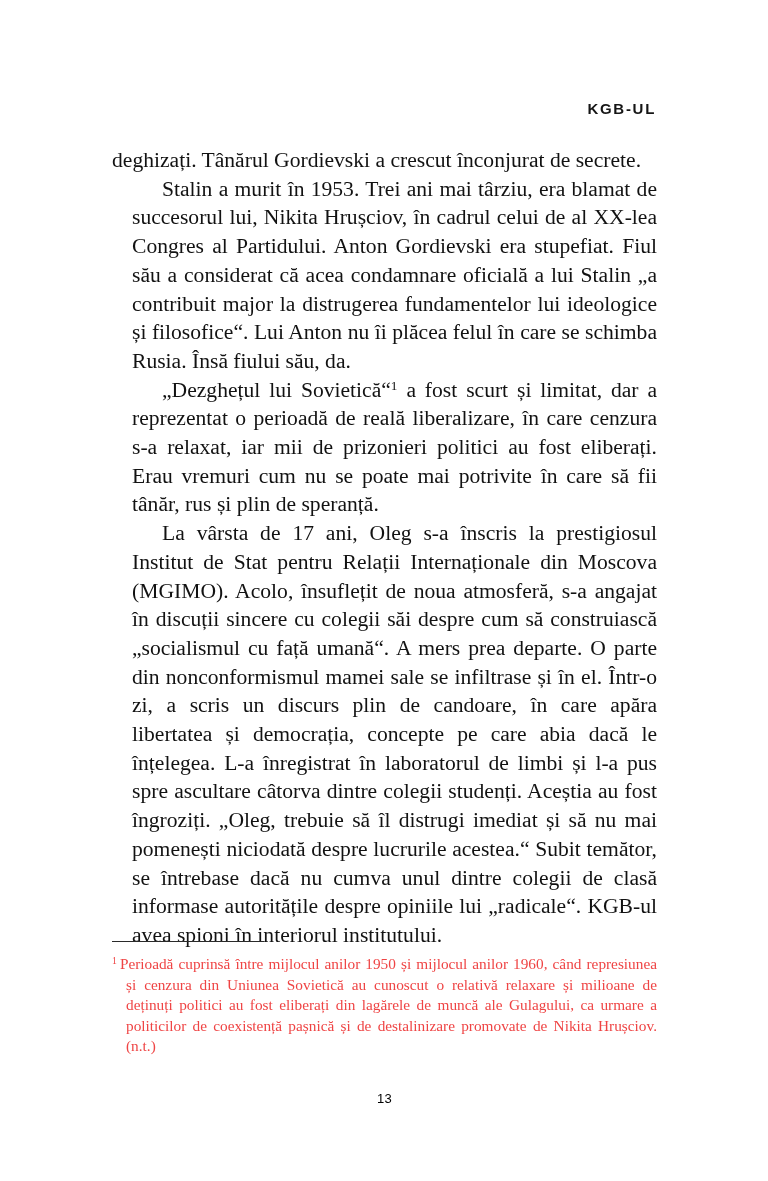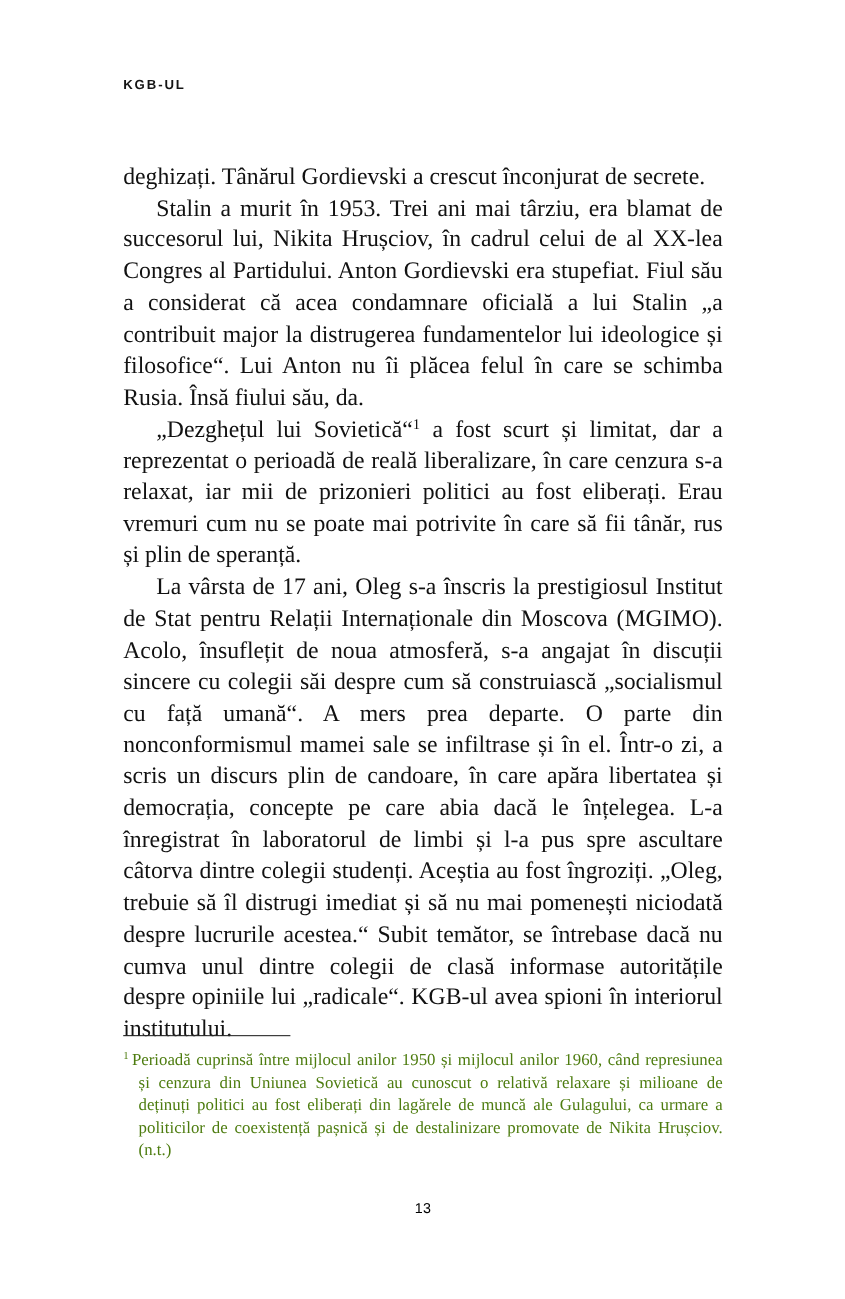--- a/index.html
+++ b/index.html
@@ -21,25 +21,25 @@
     inset: 0;
     width: 768px;
     height: 1181px;
     box-sizing: border-box;
   }
 
   
   .running-head {
     position: absolute;
     left: 112px;
-    top: 70px;
+    top: 100px;
     width: 544px;
-    text-align: left;
+    text-align: right;
     font-family: "Liberation Sans", "DejaVu Sans", sans-serif;
-    font-size: 12px;
+    font-size: 15px;
     font-weight: 700;
     letter-spacing: 1.7px;
     color: #151515;
   }
 
   
   .text-block {
     position: absolute;
     left: 112px;
     top: 146px;
@@ -50,20 +50,21 @@
     margin: 0;
     font-size: 21.6px;
     line-height: 28.7px;
     text-align: justify;
     text-justify: inter-word;
     hyphens: manual;
     color: #121212;
   }
   .para.indent {
     text-indent: 30px;
+    margin-left: 20px;
   }
   .para .fn-ref {
     font-size: 0.62em;
     vertical-align: 0.52em;
     line-height: 0;
   }
 
   
   .footnote-area {
     position: absolute;
@@ -79,21 +80,21 @@
     margin: 0 0 12px 0;
   }
   .footnote {
     margin: 0;
     font-size: 15.3px;
     line-height: 20.6px;
     text-align: justify;
     text-justify: inter-word;
     padding-left: 14px;
     text-indent: -14px;
-    color: #4d7c0f;
+    color: #ef4444;
   }
   .footnote .fn-marker {
     font-size: 0.64em;
     vertical-align: 0.52em;
     line-height: 0;
     padding-right: 3px;
   }
 
   
   .folio {

